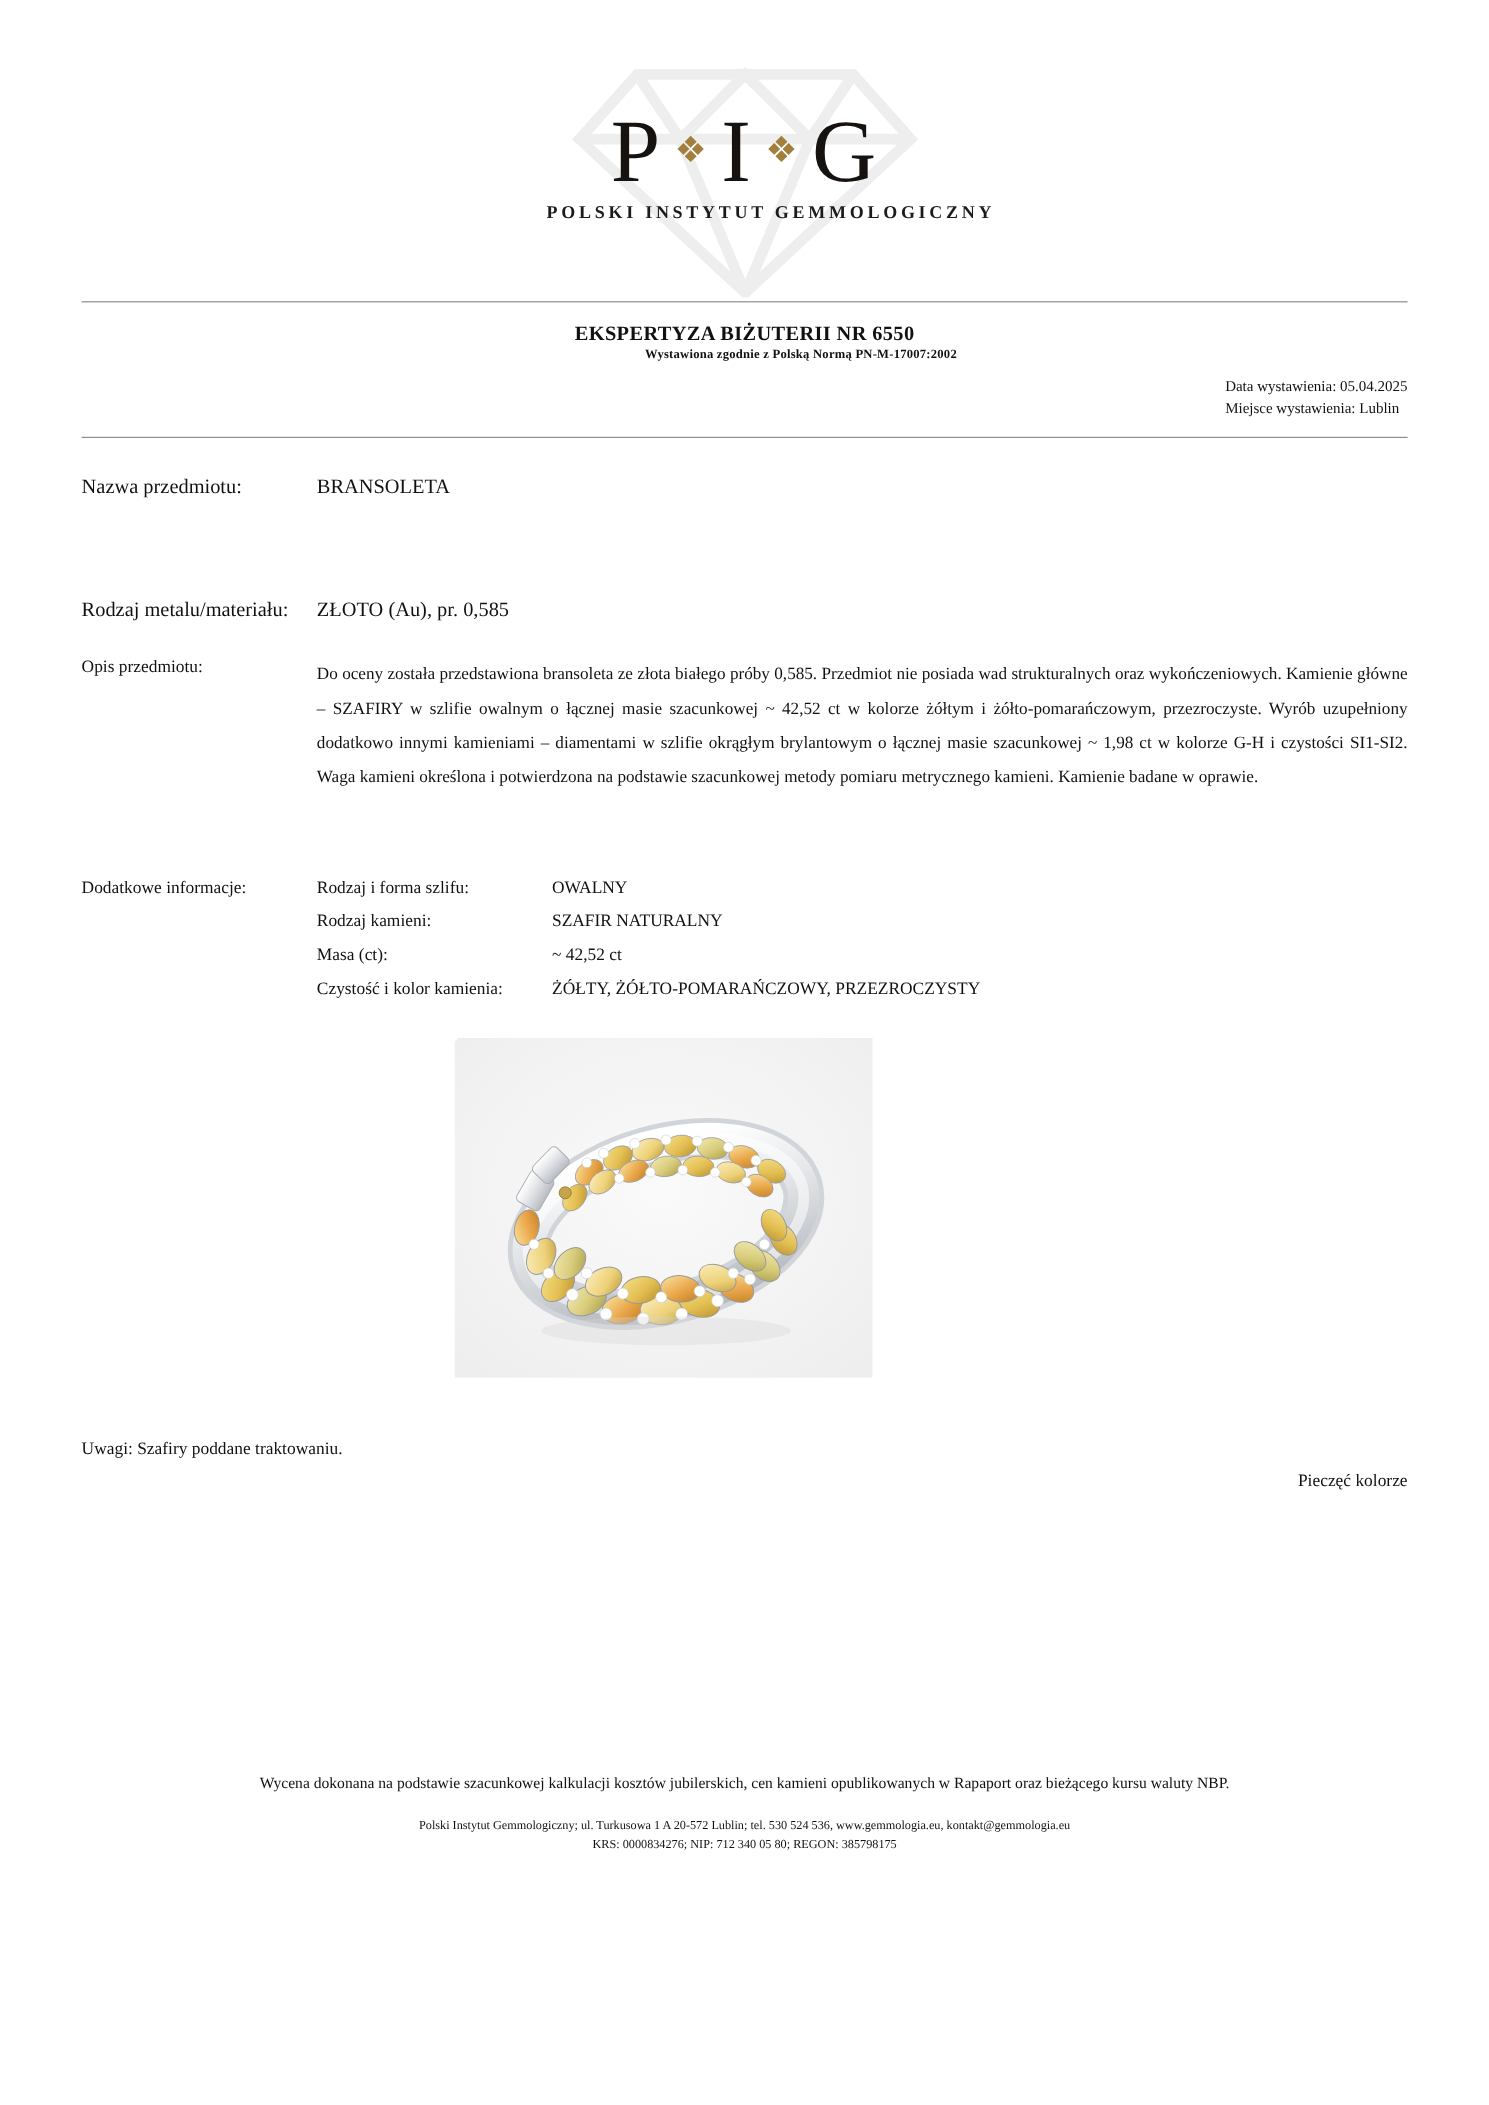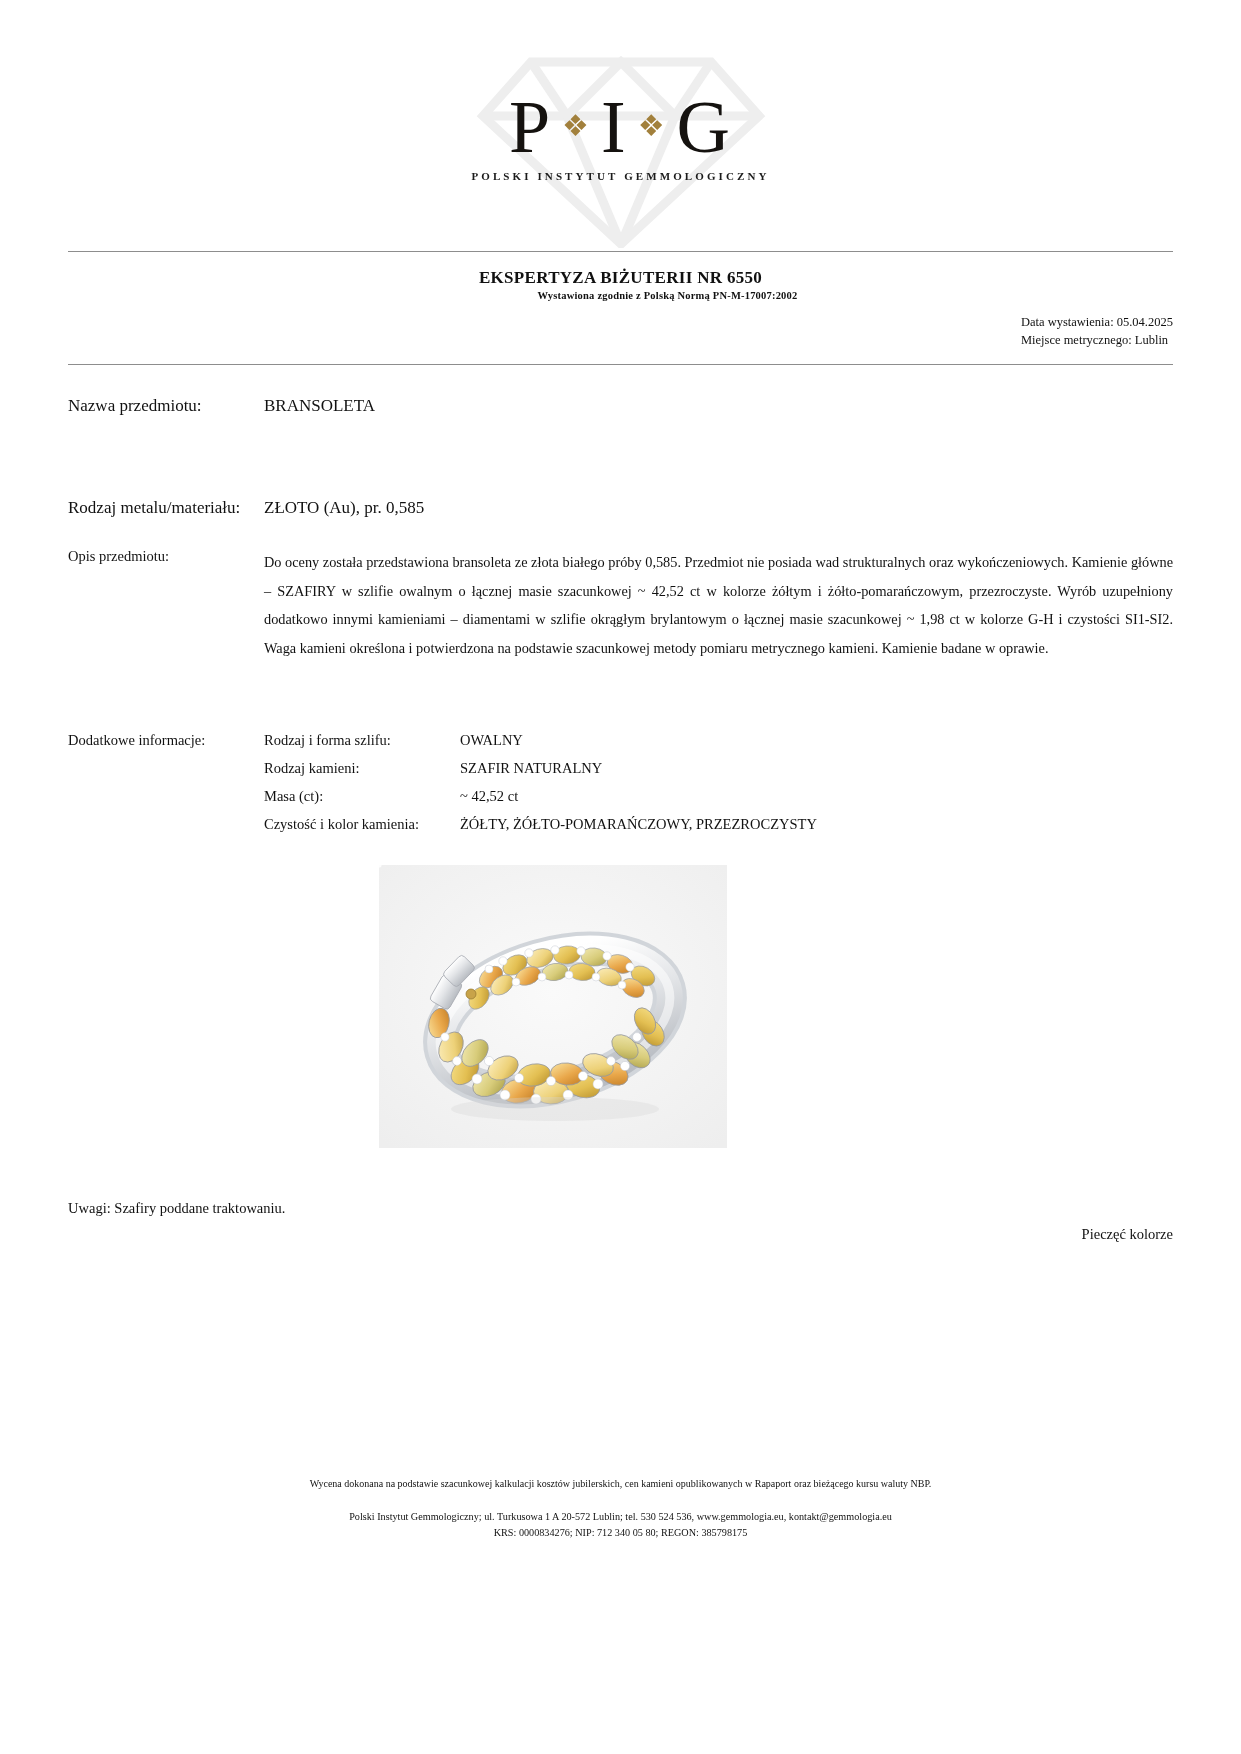--- a/index.html
+++ b/index.html
@@ -62,21 +62,21 @@
     font-size: 30px;
     vertical-align: 16px;
     margin: 0 10px;
   }
   .logo-sub {
     position: absolute;
     left: 0;
     top: 122px;
     width: 330px;
     text-align: center;
-    font-size: 11px;
+    font-size: 15px;
     letter-spacing: 3.1px;
     font-weight: bold;
     color: #1b1b1b;
     white-space: nowrap;
   }
 
   
   .rule {
     position: absolute;
     left: 68px;
@@ -212,21 +212,21 @@
 
   
   .footer {
     position: absolute;
     left: 0;
     top: 1476px;
     width: 1241px;
     text-align: center;
   }
   .footer .f1 {
-    font-size: 10px;
+    font-size: 13px;
     line-height: 1.6;
   }
   .footer .f2 {
     margin-top: 17px;
     font-size: 10.2px;
     line-height: 1.55;
   }
 </style>
 </head>
 <body>
@@ -251,21 +251,21 @@
     </div>
   </div>
 
   <div class="rule r1"></div>
 
   <div class="doc-title">EKSPERTYZA BIŻUTERII NR 6550</div>
   <div class="doc-subtitle">Wystawiona zgodnie z Polską Normą PN-M-17007:2002</div>
 
   <div class="issue-meta">
     <div>Data wystawienia: 05.04.2025</div>
-    <div>Miejsce metrycznego: Lublin</div>
+    <div>Miejsce wystawienia: Lublin</div>
   </div>
 
   <div class="rule r2"></div>
 
   <div class="field f-name">
     <span class="label">Nazwa przedmiotu:</span><span class="value">BRANSOLETA</span>
   </div>
 
 
   <div class="field f-metal">

